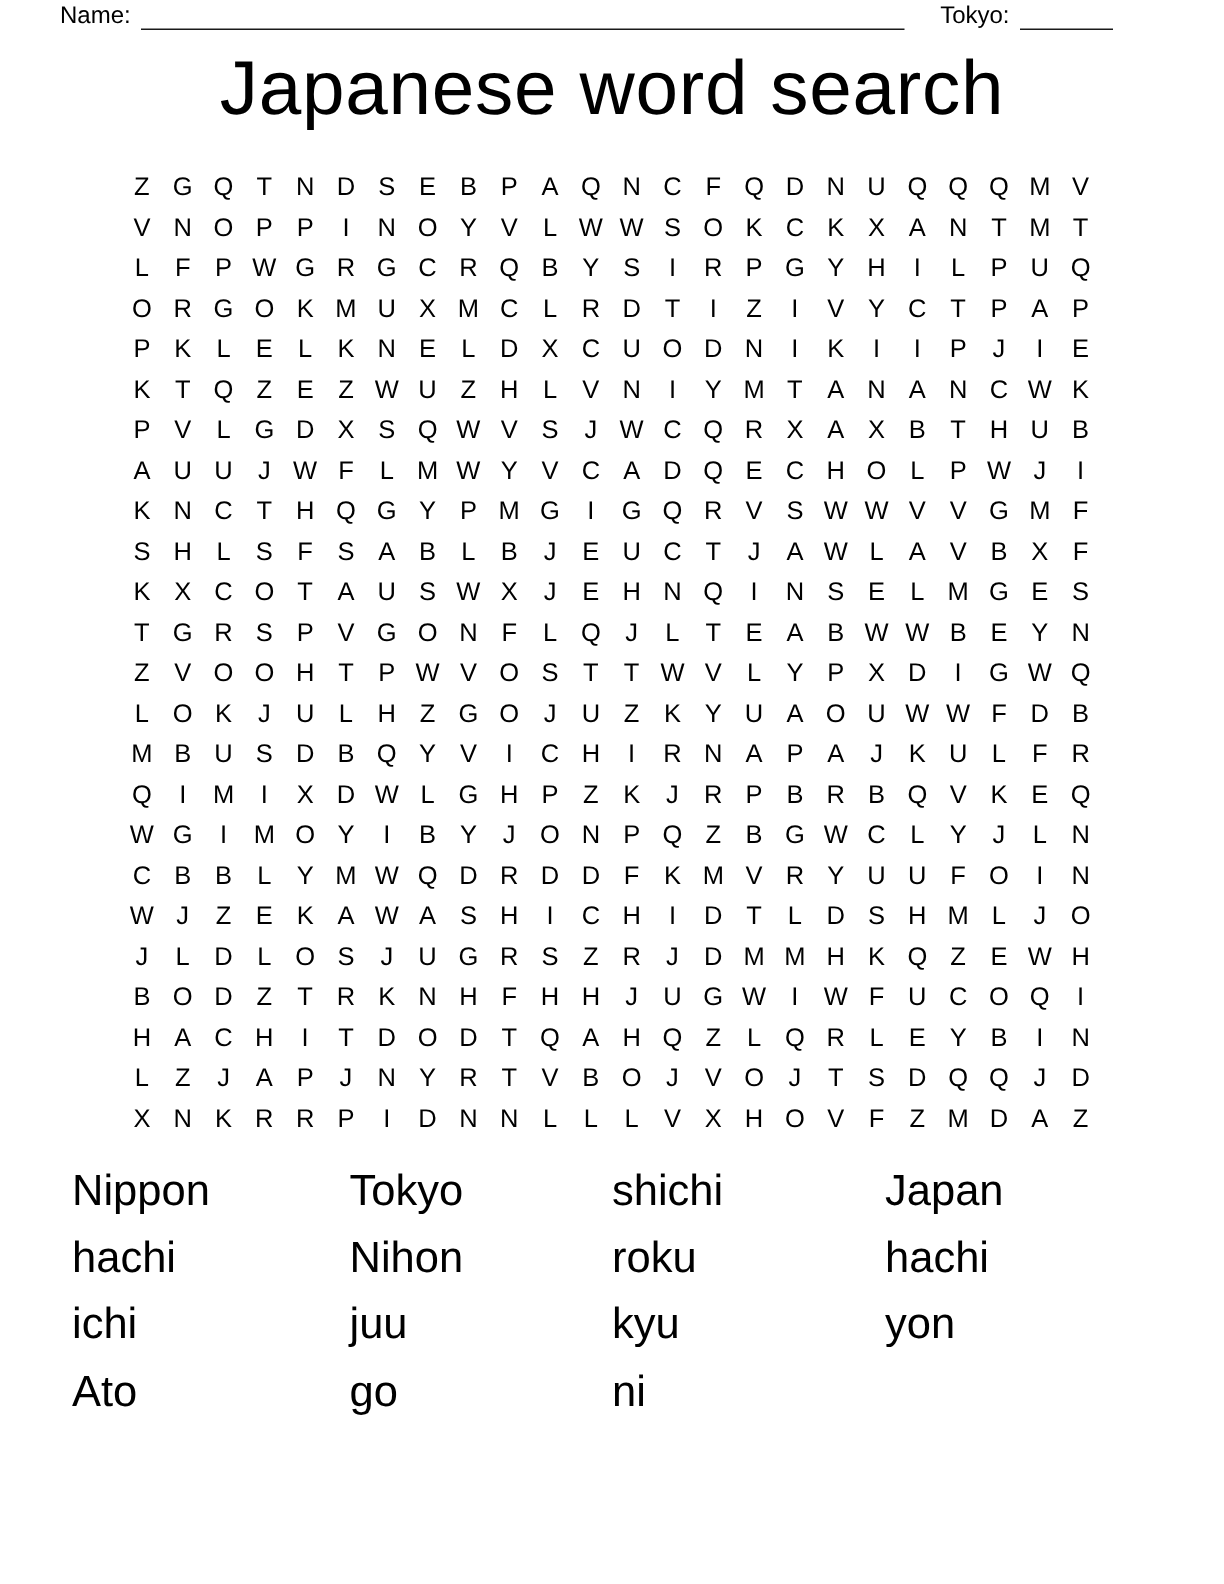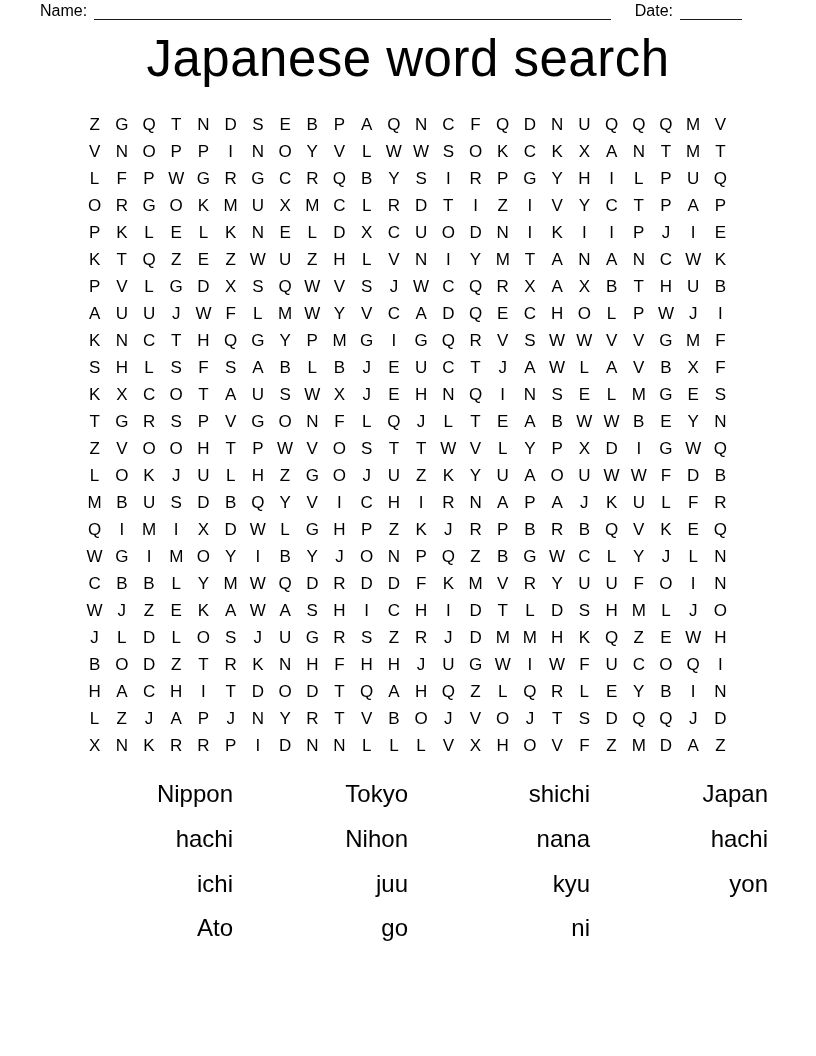--- a/index.html
+++ b/index.html
@@ -75,32 +75,31 @@
     position: absolute;
     top: 772px;
     left: 48px;
     width: 720px;
     display: grid;
     grid-template-columns: 185px 175px 182px 1fr;
     grid-auto-rows: 44.7px;
     align-items: center;
   }
   .word {
-    font-size: 24px;
+    font-size: 29px;
     white-space: nowrap;
-    text-align: right;
   }
 </style>
 </head>
 <body>
 
 <div class="header-row">
   <span class="hdr-label">Name:</span>
   <span class="blank-line name-line"></span>
-  <span class="hdr-label">Date:</span>
+  <span class="hdr-label">Tokyo:</span>
   <span class="blank-line date-line"></span>
 </div>
 
 <div class="title">Japanese word search</div>
 
 <div class="letter-grid">
     <div class="cell">Z</div>
     <div class="cell">G</div>
     <div class="cell">Q</div>
     <div class="cell">T</div>
@@ -678,21 +677,21 @@
     <div class="cell">Z</div>
   </div>
 
 <div class="word-list">
     <div class="word">Nippon</div>
     <div class="word">Tokyo</div>
     <div class="word">shichi</div>
     <div class="word">Japan</div>
     <div class="word">hachi</div>
     <div class="word">Nihon</div>
-    <div class="word">nana</div>
+    <div class="word">roku</div>
     <div class="word">hachi</div>
     <div class="word">ichi</div>
     <div class="word">juu</div>
     <div class="word">kyu</div>
     <div class="word">yon</div>
     <div class="word">Ato</div>
     <div class="word">go</div>
     <div class="word">ni</div>
   </div>
 

